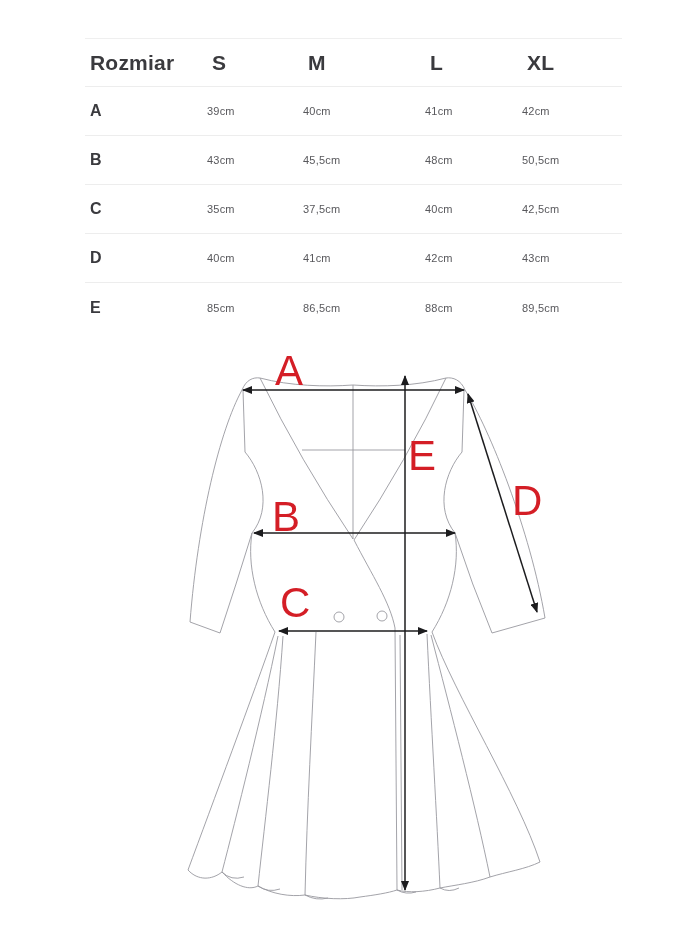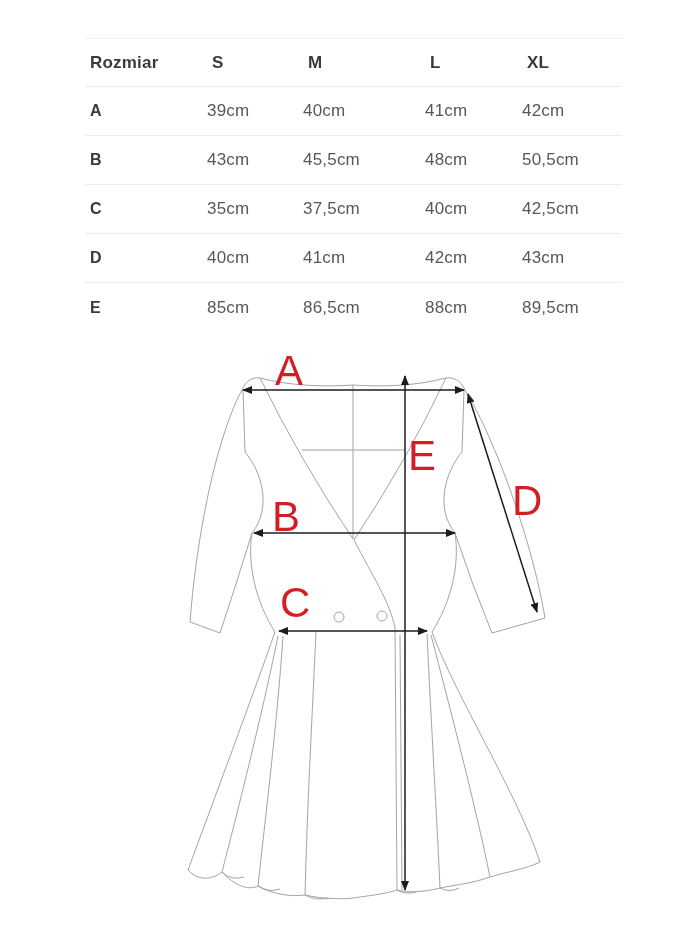--- a/index.html
+++ b/index.html
@@ -11,23 +11,23 @@
   .size-table { position:absolute; left:85px; top:38px; width:537px; }
   .trow {
     display:grid;
     grid-template-columns:122px 96px 122px 97px auto;
     align-items:center;
     height:49px;
     border-bottom:1px solid #ededed;
   }
   .trow.head { border-top:1px solid #efefef; }
   .trow.last { border-bottom:none; }
-  .hcell { font-size:17px; font-weight:bold; color:#3a3a3e; letter-spacing:.2px; padding-left:5px; }
+  .hcell { font-size:21px; font-weight:bold; color:#3a3a3e; letter-spacing:.2px; padding-left:5px; }
   .lcell { font-size:16px; font-weight:bold; color:#3a3a3e; padding-left:5px; }
-  .vcell { font-size:17px; font-weight:normal; color:#58585c; letter-spacing:.2px; }
+  .vcell { font-size:11px; font-weight:normal; color:#58585c; letter-spacing:.2px; }
 
   
   .diagram { position:absolute; left:150px; top:340px; width:420px; height:580px; }
   .sketch  { stroke:#98989f; stroke-width:0.9; fill:none; }
   .arrow   { stroke:#1c1c1e; stroke-width:1.5; fill:none; }
   .mlabel  { font-family:"Liberation Sans", sans-serif; font-size:42px; fill:#d41e26; }
 </style>
 </head>
 <body>
 

